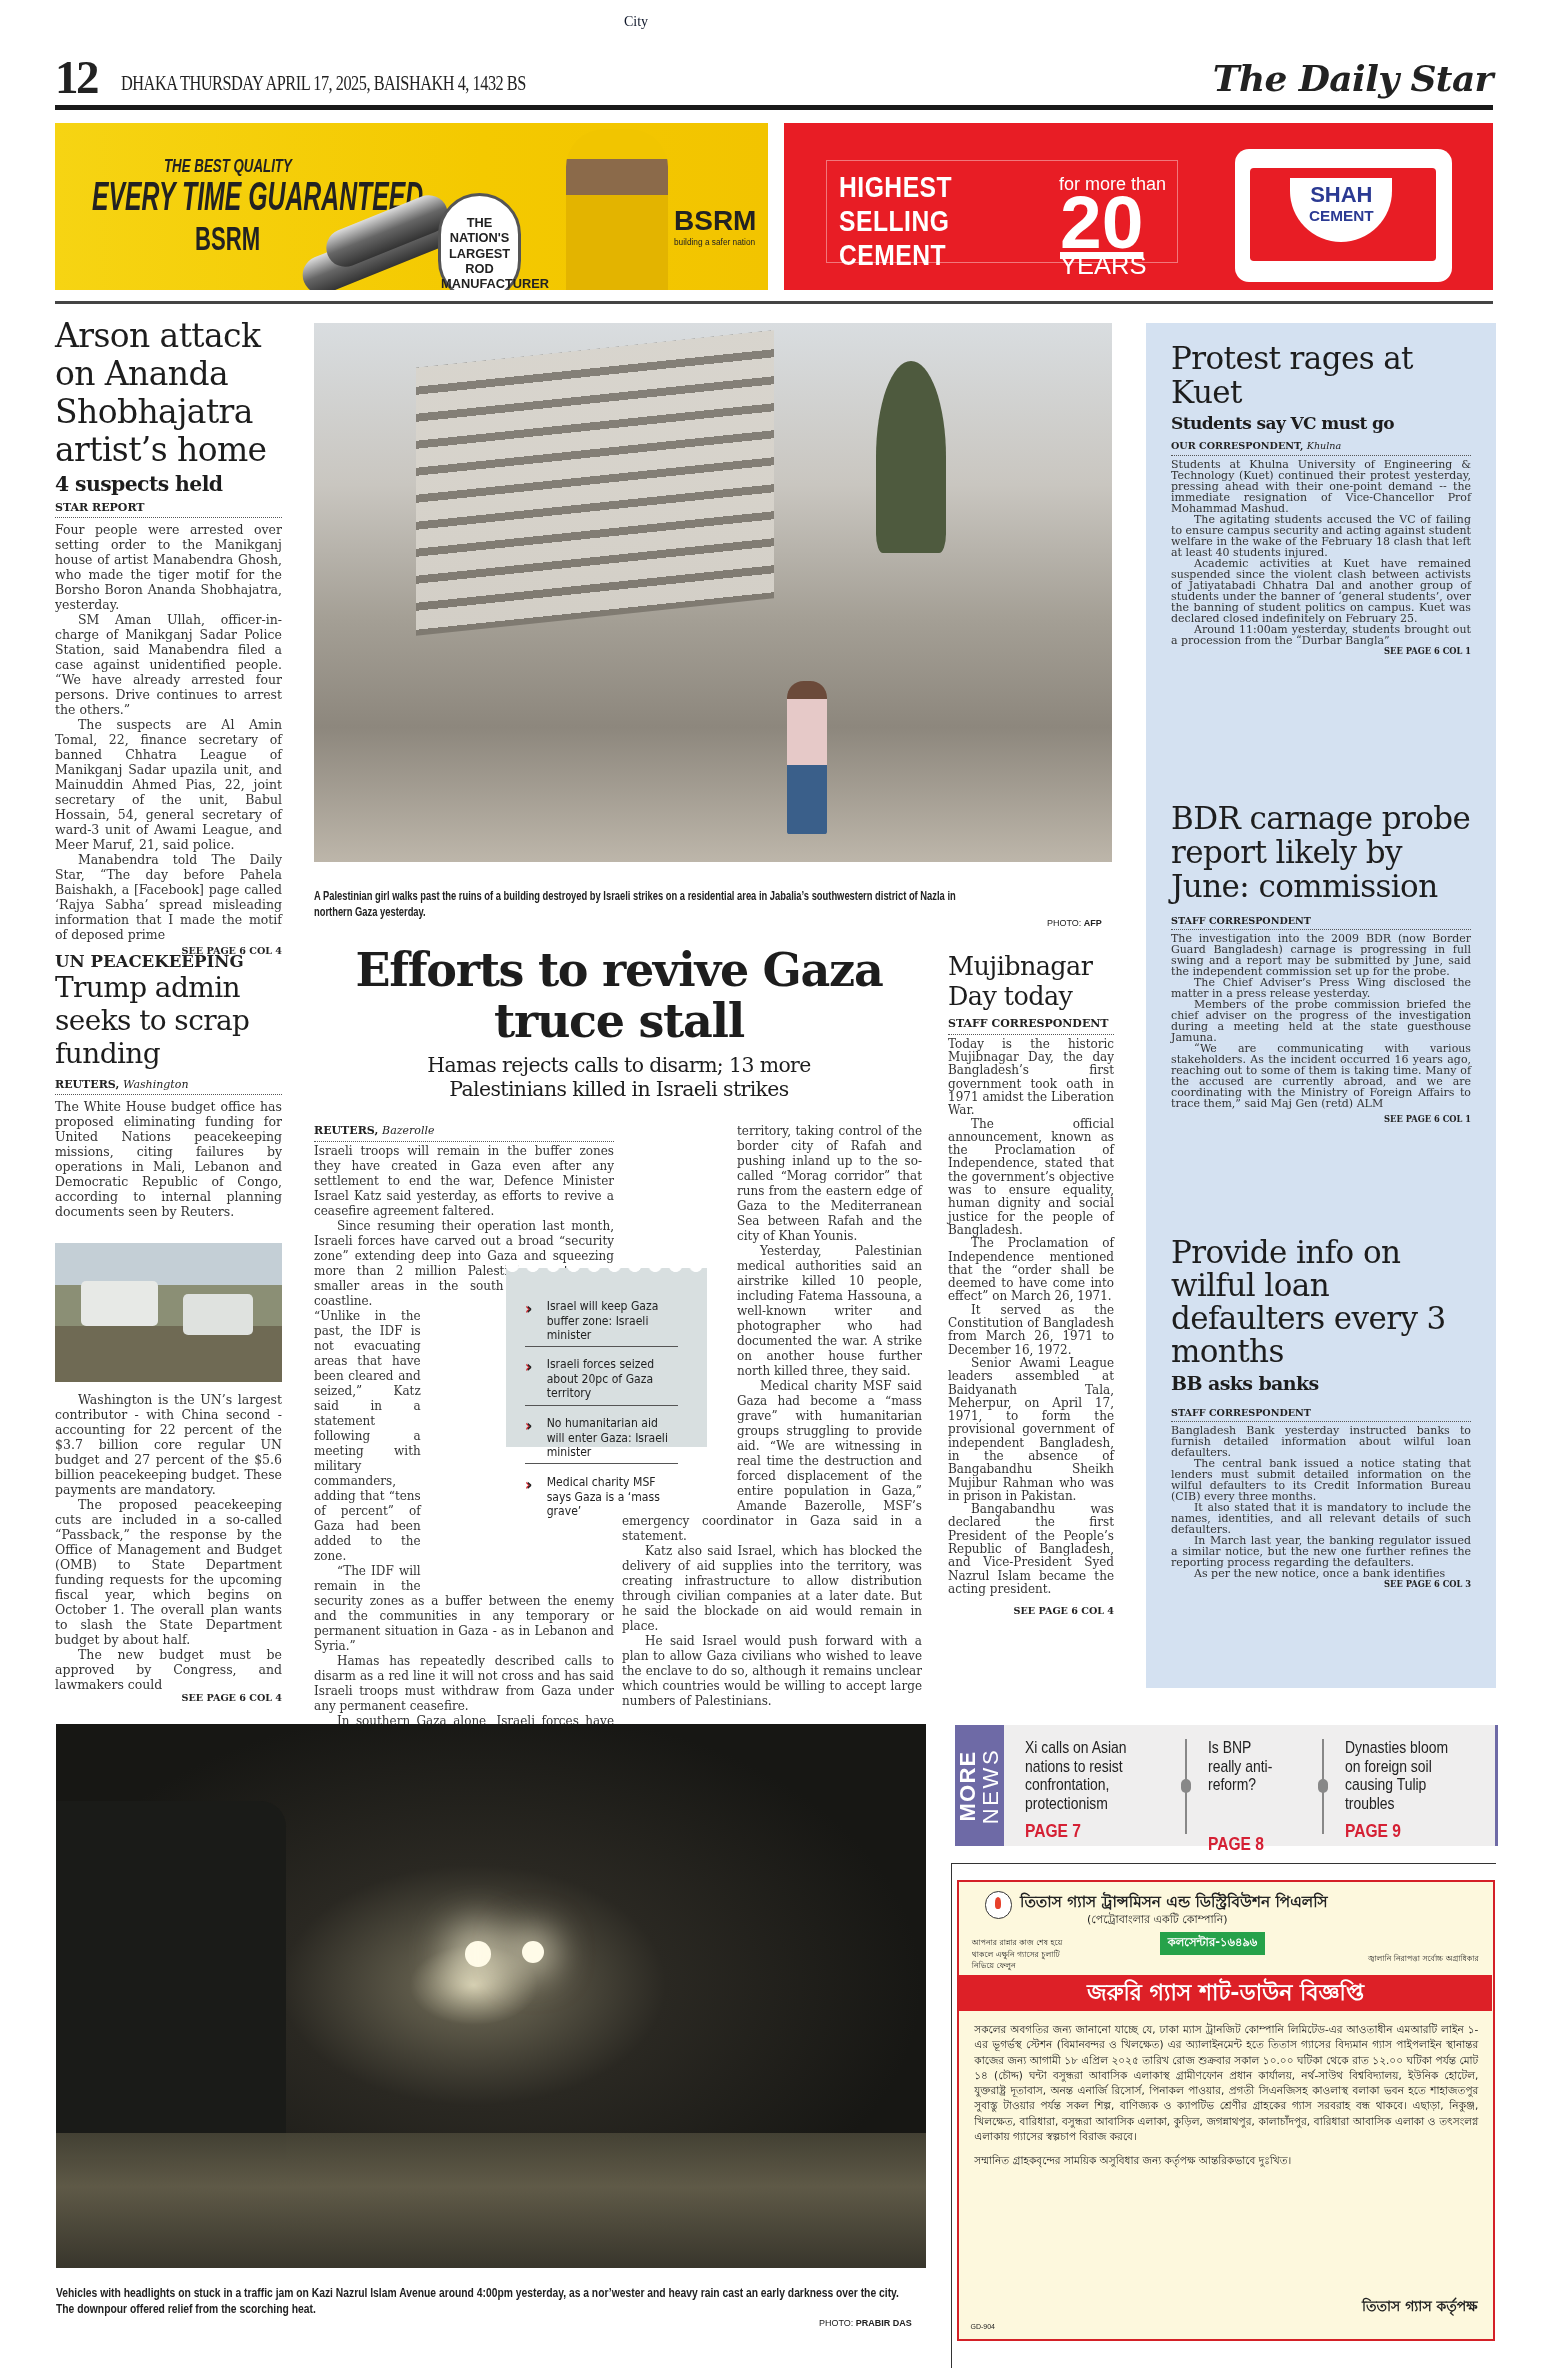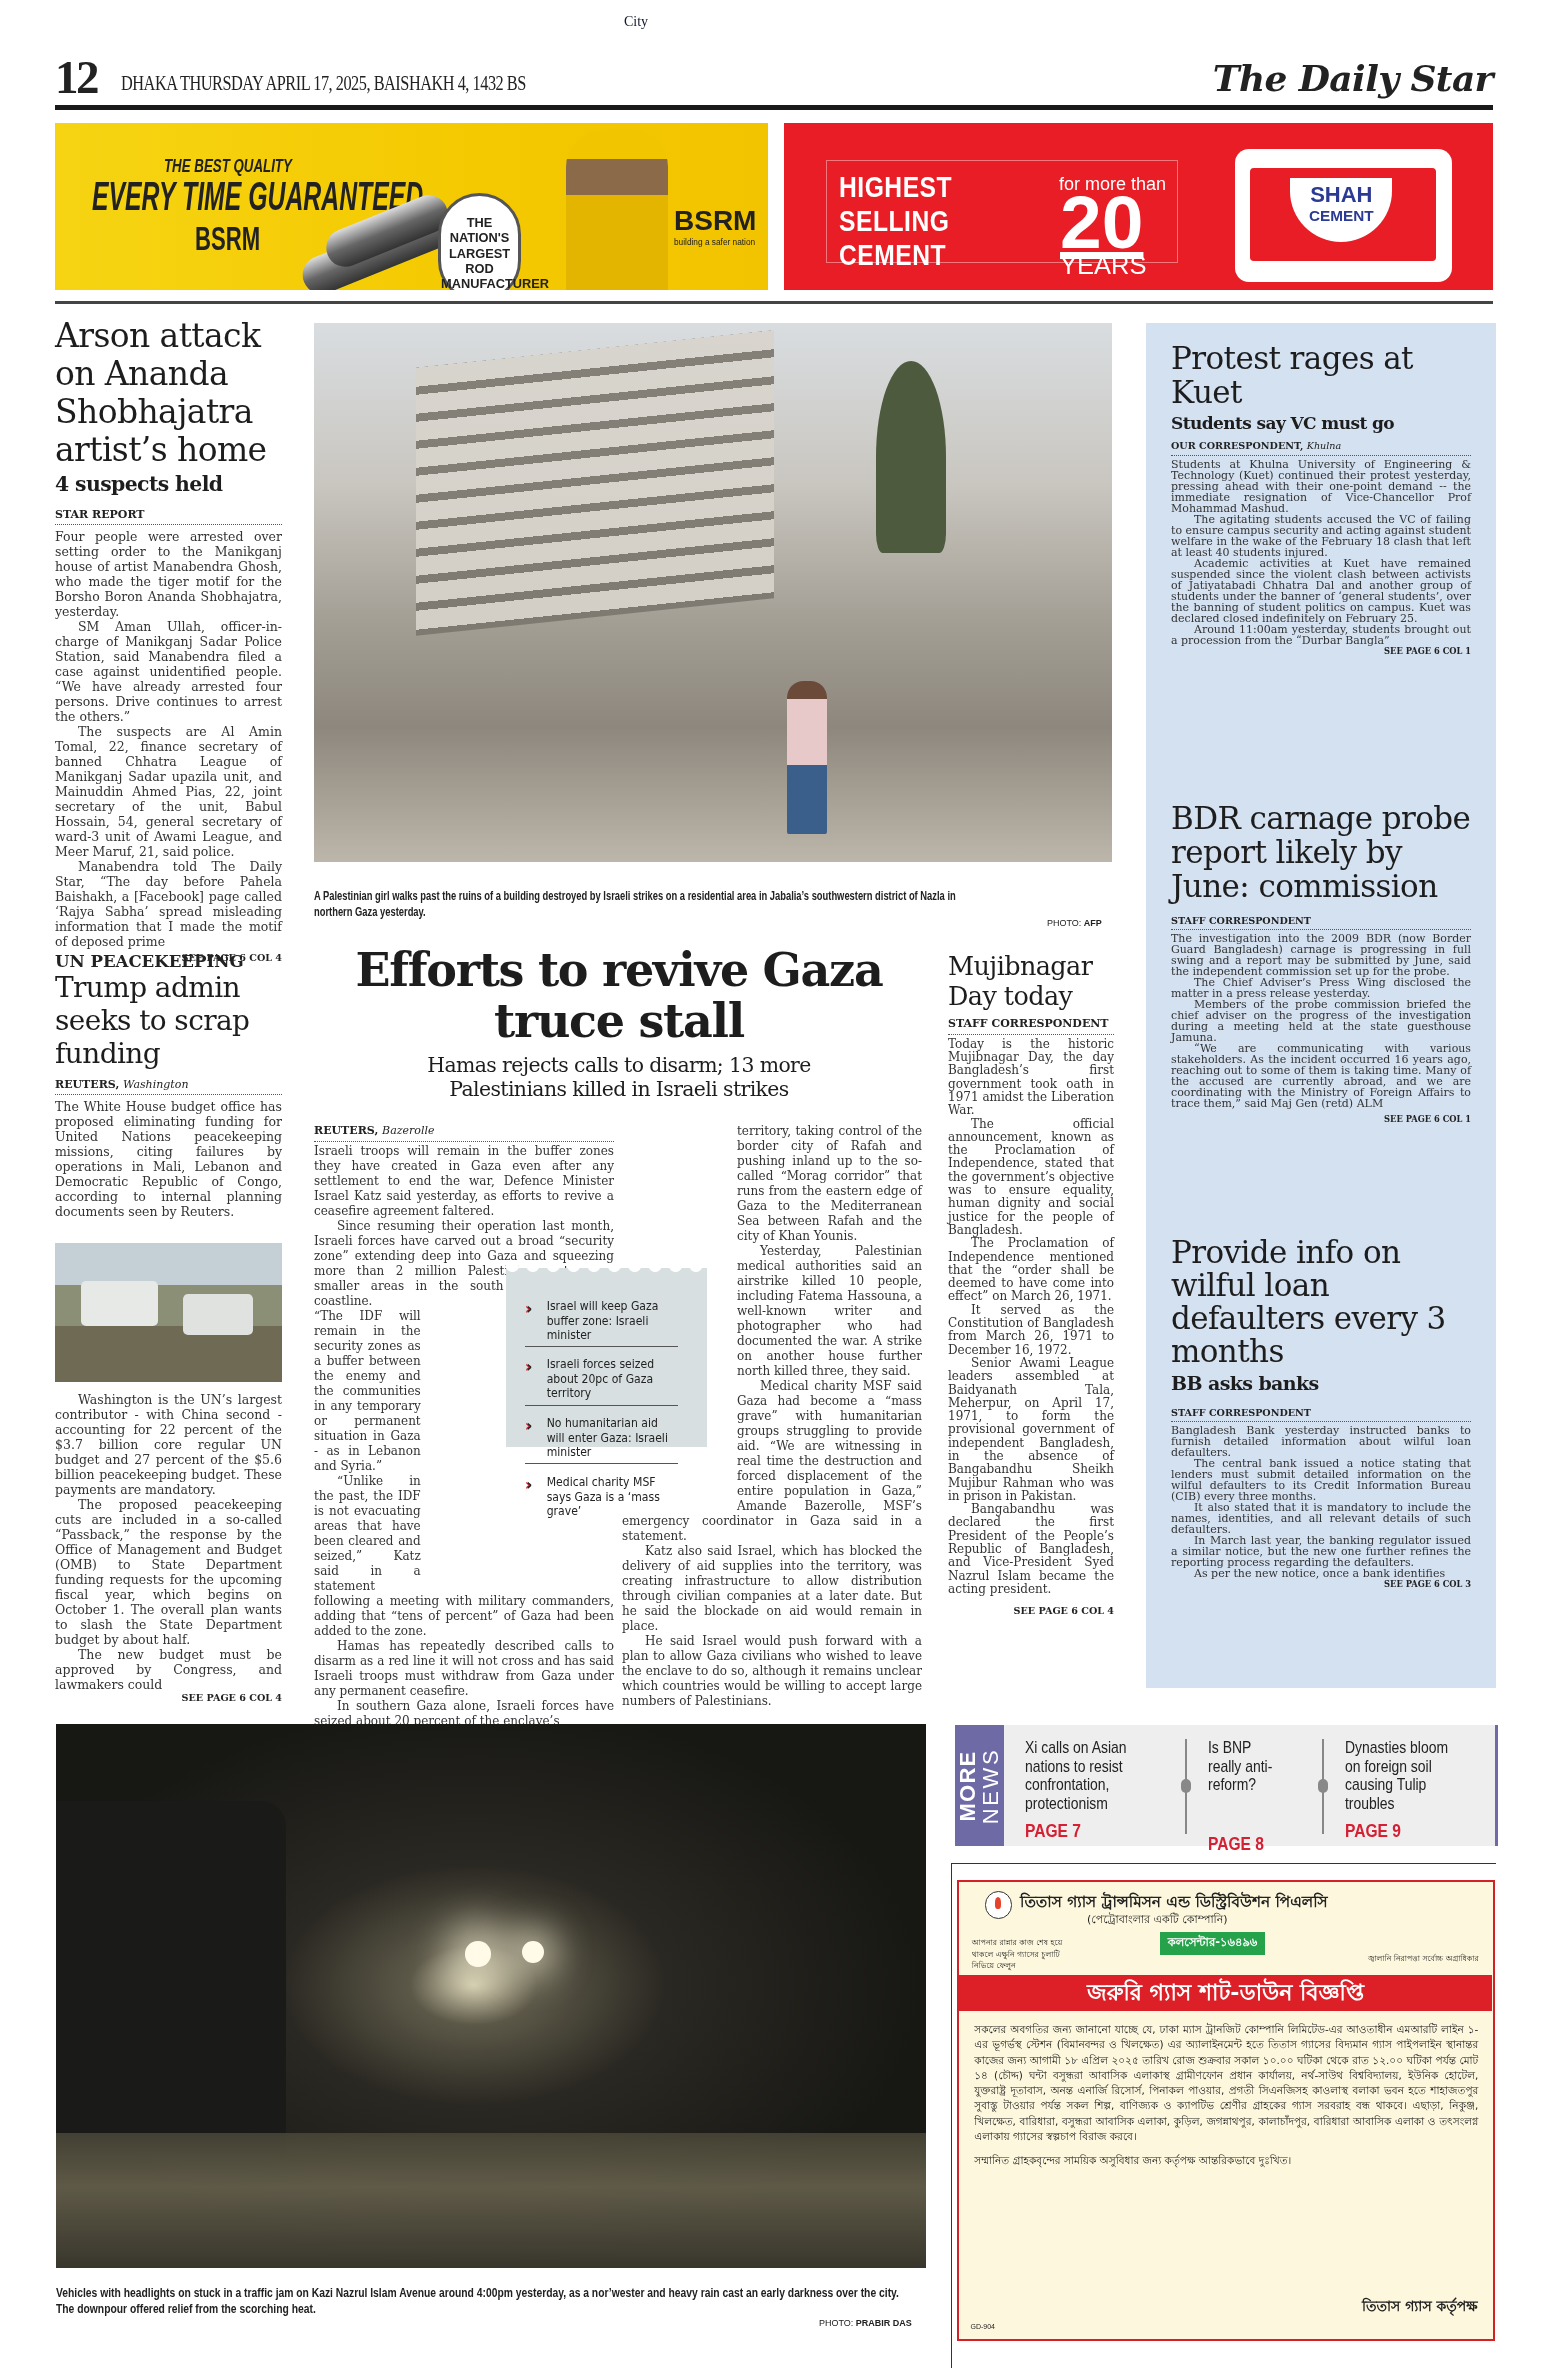--- a/index.html
+++ b/index.html
@@ -116,21 +116,21 @@
           <span class="cement">CEMENT</span>
         </div>
       </div>
   </div>
 </div>
 <div class="abs rule-mid"></div>
 
 <div class="abs" style="left:55px;top:317px;width:227px;">
   <div class="h-serif" style="font-size:33px;line-height:38px;">Arson attack on Ananda Shobhajatra artist’s home</div>
   <div class="h-serif" style="font-size:20.4px;font-weight:bold;margin-top:2.6px;">4 suspects held</div>
-  <div class="byline" style="margin-top:12px;">STAR REPORT</div>
+  <div class="byline" style="margin-top:5px;">STAR REPORT</div>
   <div class="dots" style="margin:3.8px 0 3.8px;"></div>
   <div class="body">
     <p>Four people were arrested over setting order to the Manikganj house of artist Manabendra Ghosh, who made the tiger motif for the Borsho Boron Ananda Shobhajatra, yesterday.</p>
     <p>SM Aman Ullah, officer-in-charge of Manikganj Sadar Police Station, said Manabendra filed a case against unidentified people. “We have already arrested four persons. Drive continues to arrest the others.”</p>
     <p>The suspects are Al Amin Tomal, 22, finance secretary of banned Chhatra League of Manikganj Sadar upazila unit, and Mainuddin Ahmed Pias, 22, joint secretary of the unit, Babul Hossain, 54, general secretary of ward-3 unit of Awami League, and Meer Maruf, 21, said police.</p>
     <p>Manabendra told The Daily Star, “The day before Pahela Baishakh, a [Facebook] page called ‘Rajya Sabha’ spread misleading information that I made the motif of deposed prime</p>
   </div>
   <div class="see" style="margin-top:2.6px;">SEE PAGE 6 COL 4</div>
 </div>
 
@@ -168,22 +168,22 @@
   <div class="h-serif" style="font-size:46px;line-height:51px;font-weight:bold;letter-spacing:-1.3px;padding:0 38px;">Efforts to revive Gaza truce stall</div>
   <div class="h-serif" style="font-size:20.4px;line-height:24px;margin-top:6.4px;padding:0 83px;">Hamas rejects calls to disarm; 13 more Palestinians killed in Israeli strikes</div>
 </div>
 <div class="abs" style="left:314px;top:1124px;width:300px;">
   <div class="byline"><span>REUTERS,</span> <i>Bazerolle</i></div>
   <div class="dots" style="margin:3.8px 0 2.6px;"></div>
   <div class="body" style="font-size:12px;line-height:15px;">
     <p>Israeli troops will remain in the buffer zones they have created in Gaza even after any settlement to end the war, Defence Minister Israel Katz said yesterday, as efforts to revive a ceasefire agreement faltered.</p>
     <p style="padding-right:0">Since resuming their operation last month, Israeli forces have carved out a broad “security zone” extending deep into Gaza and squeezing more than 2 million Palestinians into ever smaller areas in the south and along the coastline.</p>
     <div style="float:right;width:192px;height:275px;margin:5.1px -6.4px 0 7.7px;"></div>
+    <p>“Unlike in the past, the IDF is not evacuating areas that have been cleared and seized,” Katz said in a statement following a meeting with military commanders, adding that “tens of percent” of Gaza had been added to the zone.</p>
     <p>“The IDF will remain in the security zones as a buffer between the enemy and the communities in any temporary or permanent situation in Gaza - as in Lebanon and Syria.”</p>
-    <p>“Unlike in the past, the IDF is not evacuating areas that have been cleared and seized,” Katz said in a statement following a meeting with military commanders, adding that “tens of percent” of Gaza had been added to the zone.</p>
     <p>Hamas has repeatedly described calls to disarm as a red line it will not cross and has said Israeli troops must withdraw from Gaza under any permanent ceasefire.</p>
     <p>In southern Gaza alone, Israeli forces have seized about 20 percent of the enclave’s</p>
   </div>
 </div>
 <div class="abs" style="left:622px;top:1124px;width:300px;">
   <div class="body" style="font-size:12px;line-height:15px;">
     <div style="float:left;width:115px;height:281px;margin:102px 6.4px 0 -6.4px;"></div>
     <p>territory, taking control of the border city of Rafah and pushing inland up to the so-called “Morag corridor” that runs from the eastern edge of Gaza to the Mediterranean Sea between Rafah and the city of Khan Younis.</p>
     <p>Yesterday, Palestinian medical authorities said an airstrike killed 10 people, including Fatema Hassouna, a well-known writer and photographer who had documented the war. A strike on another house further north killed three, they said.</p>
     <p>Medical charity MSF said Gaza had become a “mass grave” with humanitarian groups struggling to provide aid. “We are witnessing in real time the destruction and forced displacement of the entire population in Gaza,” Amande Bazerolle, MSF’s emergency coordinator in Gaza said in a statement.</p>

